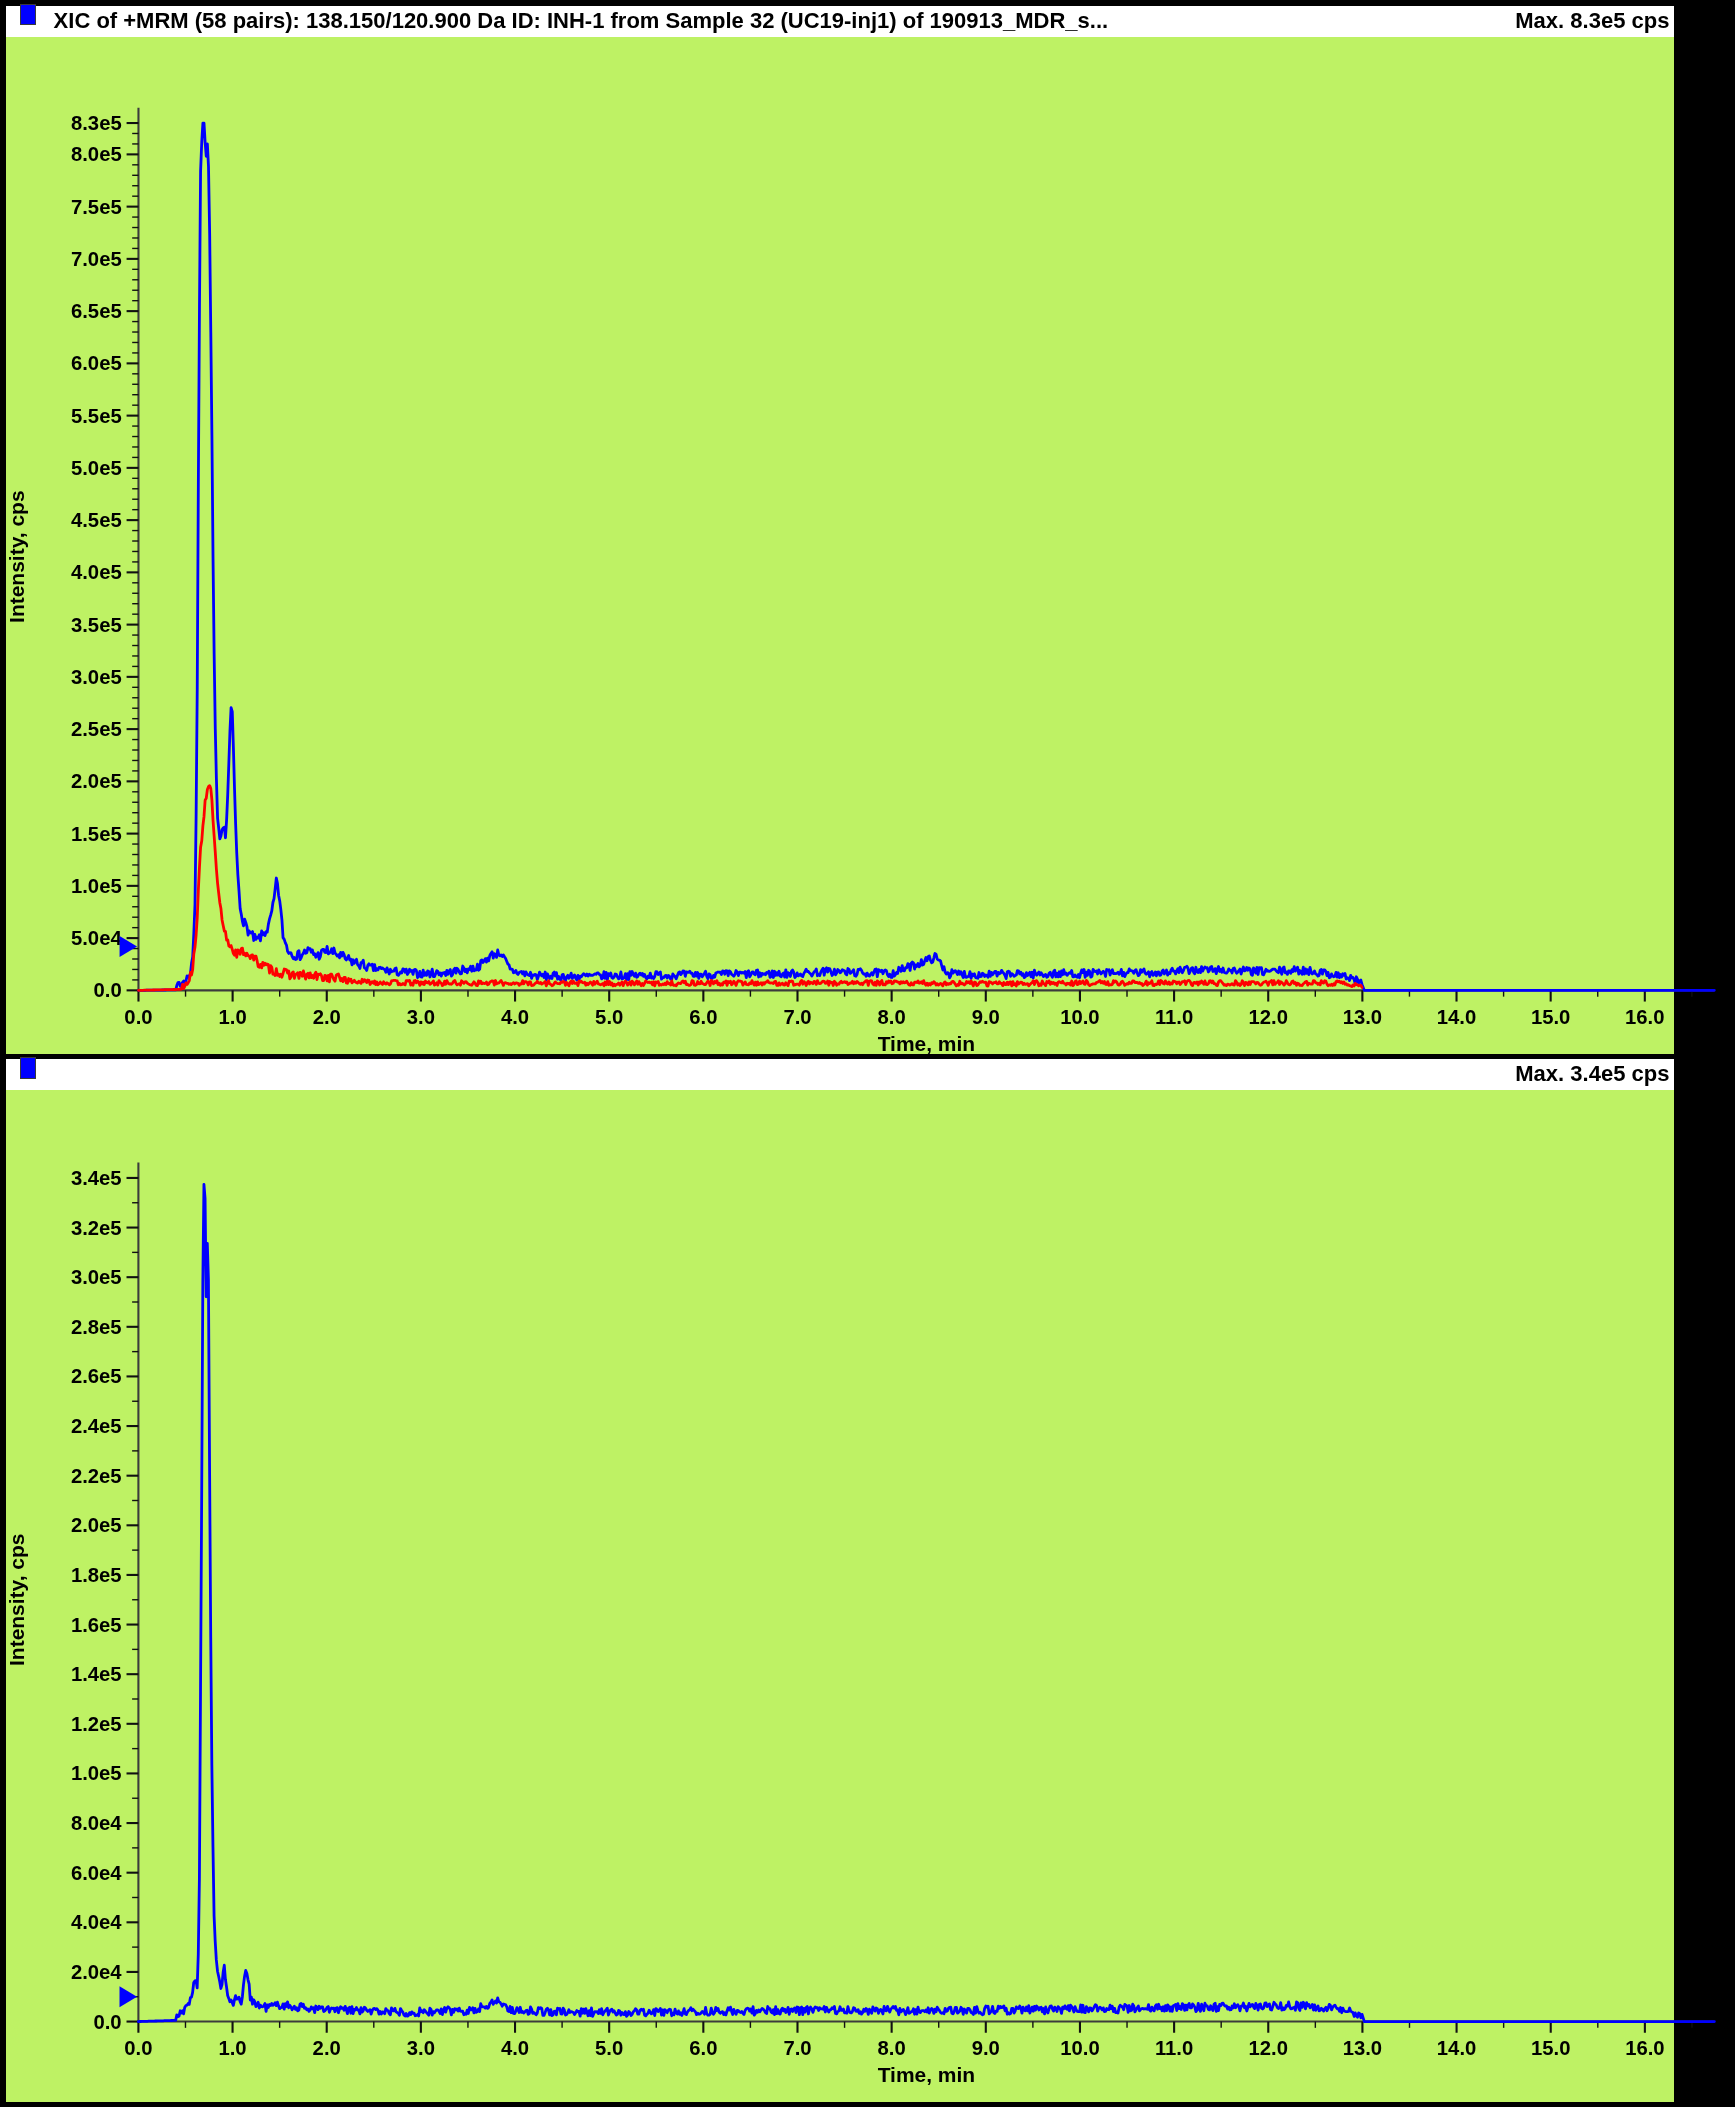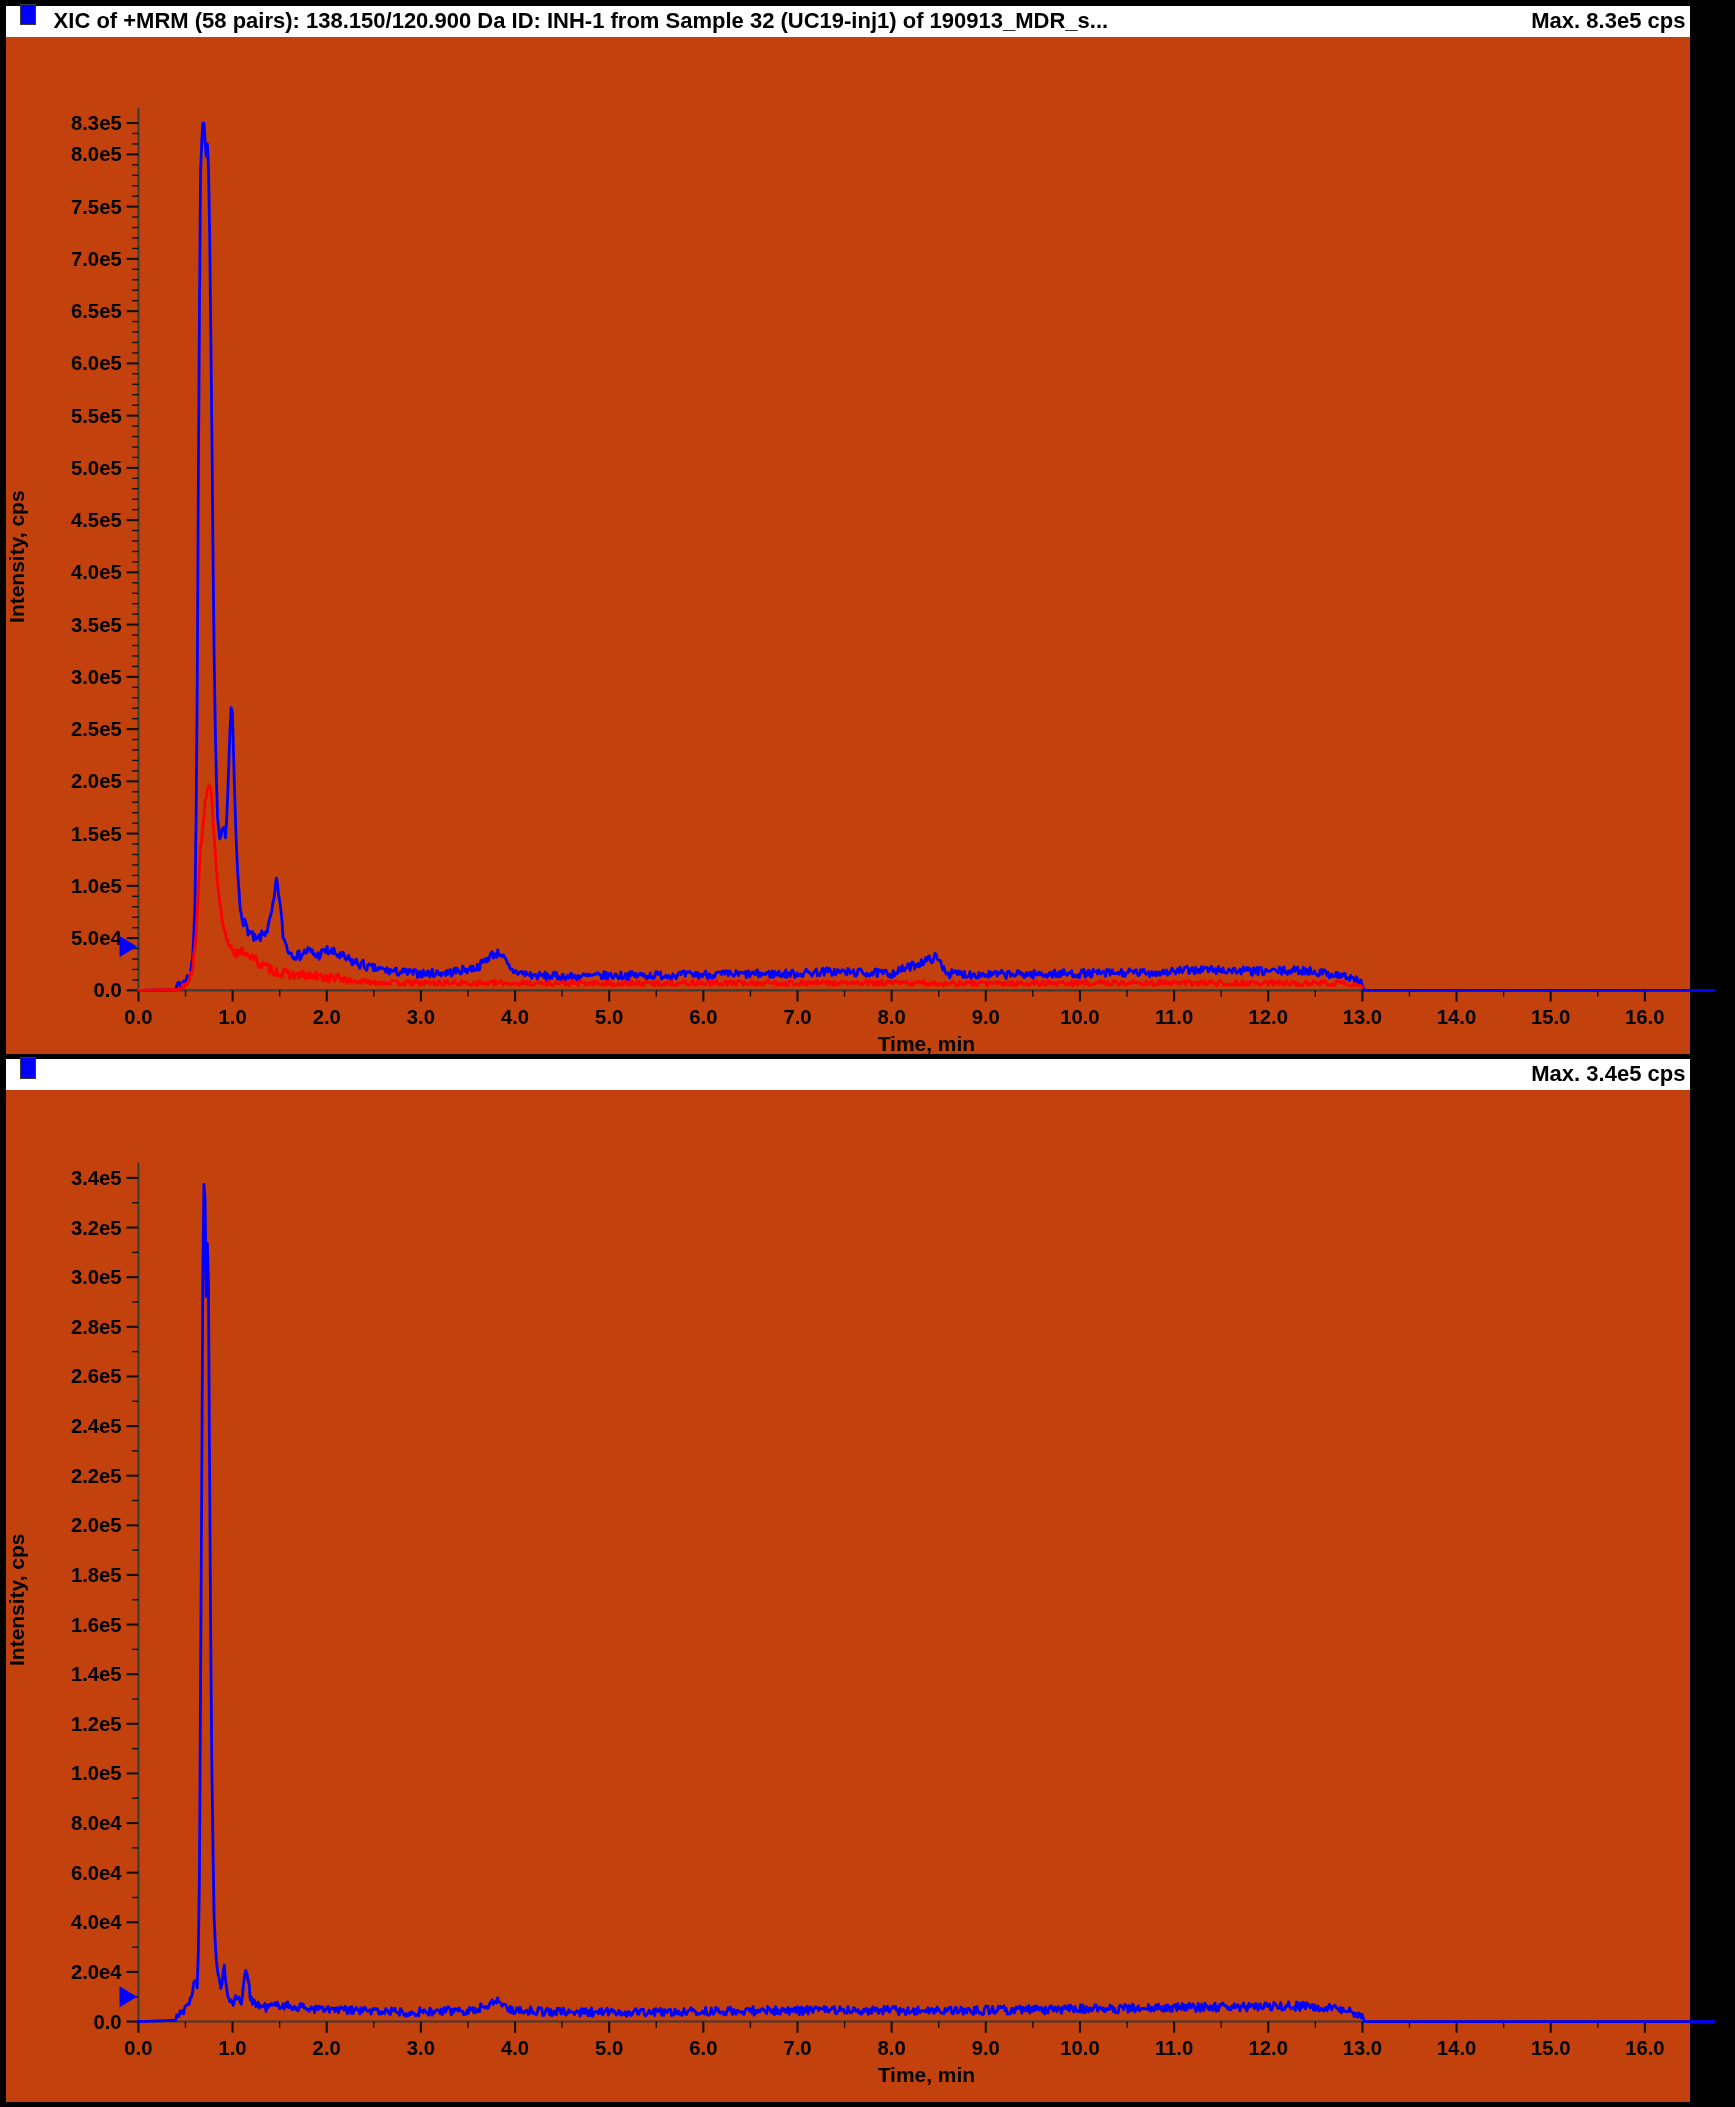--- a/index.html
+++ b/index.html
@@ -1,18 +1,18 @@
 <!DOCTYPE html>
 <html style="font-size:11.2px"><head>
 <meta charset="utf-8">
 <style>
   html,body{margin:0;padding:0;}
   body{width:1735px;height:2108px;background:#fff;font-family:"Liberation Sans","DejaVu Sans",sans-serif;}
   .app{position:relative;width:1735px;height:2108px;background:#000;overflow:hidden;}
-  .panel{position:absolute;left:5.6px;width:1668px;background:#c2410c;padding-left:16px;}
+  .panel{position:absolute;left:5.6px;width:1668px;background:#bef264;}
   #panel1{top:5.6px;height:1048px;}
   #panel2{top:1059px;height:1043px;}
   .titlebar{position:absolute;left:0;top:0;right:0;height:31px;background:#fff;}
   .legend-swatch{position:absolute;left:14.7px;top:-2.1px;width:14px;height:19.6px;border:1.4px solid #3a3a3a;}
   .title-text{position:absolute;left:48px;top:2.1px;font-weight:bold;font-size:22px;color:#000;white-space:nowrap;letter-spacing:0px;}
   .max-label{position:absolute;right:4.2px;top:2.1px;font-weight:bold;font-size:22px;color:#000;white-space:nowrap;}
   svg.plot{position:absolute;left:0;display:block;}
   #panel1 svg.plot{top:31px;}
   #panel2 svg.plot{top:28px;}
   text{fill:#000;}

